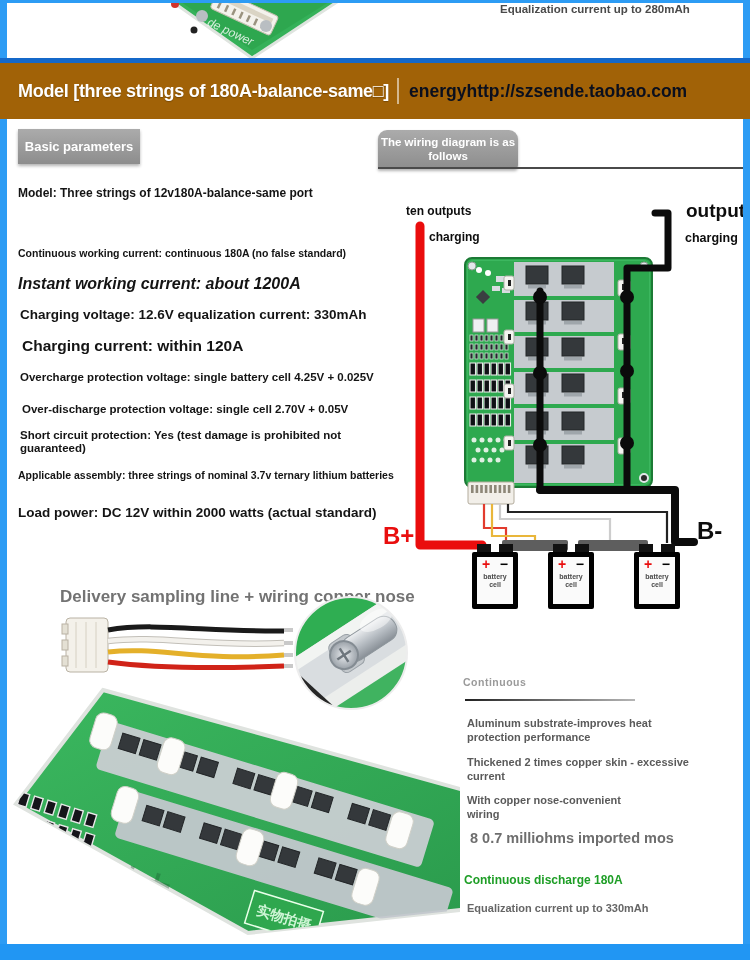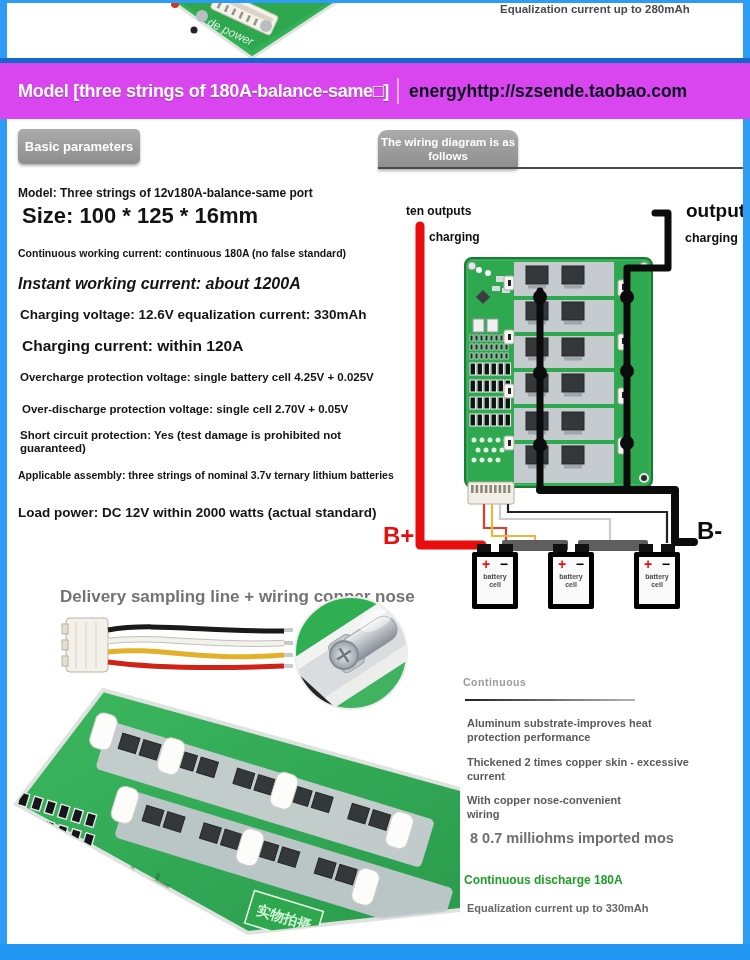--- a/index.html
+++ b/index.html
@@ -6,31 +6,31 @@
   #page{position:relative;width:750px;height:960px;background:#fff;overflow:hidden;
         font-family:"Liberation Sans",sans-serif;}
   .abs{position:absolute;}
   
   .b-left{left:0;top:0;width:7px;height:960px;background:#2D9CF4;z-index:40;}
   .b-right{left:743px;top:0;width:7px;height:960px;background:#2D9CF4;z-index:40;}
   .b-top{left:0;top:0;width:750px;height:3px;background:#2D9CF4;z-index:40;}
   .b-bottom{left:0;top:944px;width:750px;height:16px;background:#2196F3;z-index:40;}
   
   .banner-dark{left:0;top:58px;width:750px;height:5px;background:#1468C9;z-index:45;}
-  .banner{left:0;top:63px;width:750px;height:56px;background:#d946ef;z-index:44;
+  .banner{left:0;top:63px;width:750px;height:56px;background:#a16207;z-index:44;
           display:flex;align-items:center;padding:0 10px 0 18px;box-sizing:border-box;}
   .banner-title{color:#fff;font-weight:bold;font-size:18px;letter-spacing:-0.3px;
                 text-shadow:0 1px 1px rgba(0,0,0,.25);white-space:nowrap;}
   .banner-div{width:2px;height:26px;background:rgba(255,255,255,.55);margin:0 10px 0 8px;}
   .banner-store{color:#0A0F1E;font-weight:bold;font-size:17.5px;white-space:nowrap;}
   
   .top-caption{left:474px;top:3px;font-size:11.5px;font-weight:bold;color:#4a4a4a;padding-left:26px;}
   
   .btn{position:absolute;background:linear-gradient(#ababab,#8d8d8d);color:#fff;font-weight:bold;
-       border-radius:5px;display:flex;align-items:center;justify-content:center;text-align:center;
+       border-radius:0;display:flex;align-items:center;justify-content:center;text-align:center;
        box-shadow:0 2px 3px rgba(0,0,0,.3);}
   .btn-basic{left:18px;top:129px;width:122px;height:35px;font-size:13px;}
   .btn-wiring{left:378px;top:130px;width:140px;height:39px;font-size:11.5px;line-height:1.15;
               border-radius:9px 9px 4px 0;}
   .tabline{left:378px;top:167px;width:366px;height:2px;background:#4a4a4a;}
   
   .spec{position:absolute;left:18px;font-weight:bold;color:#141414;white-space:nowrap;}
   .s0{top:186px;font-size:12px;}
   .s1{top:203px;left:22px;font-size:22px;}
   .s2{top:247px;font-size:10.5px;}
@@ -107,21 +107,20 @@
     <span class="banner-title">Model [three strings of 180A-balance-same□]</span>
     <span class="banner-div"></span>
     <span class="banner-store">energyhttp://szsende.taobao.com</span>
   </div>
 
   <div class="btn btn-basic">Basic parameters</div>
   <div class="btn btn-wiring">The wiring diagram is as follows</div>
   <div class="abs tabline"></div>
 
   <div class="spec s0">Model: Three strings of 12v180A-balance-same port</div>
-  <div class="spec s1">Size: 100 * 125 * 16mm</div>
   <div class="spec s2">Continuous working current: continuous 180A (no false standard)</div>
   <div class="spec s3">Instant working current: about 1200A</div>
   <div class="spec s4">Charging voltage: 12.6V equalization current: 330mAh</div>
   <div class="spec s5">Charging current: within 120A</div>
   <div class="spec s6">Overcharge protection voltage: single battery cell 4.25V + 0.025V</div>
   <div class="spec s7">Over-discharge protection voltage: single cell 2.70V + 0.05V</div>
   <div class="spec s8">Short circuit protection: Yes (test damage is prohibited not guaranteed)</div>
   <div class="spec s9">Applicable assembly: three strings of nominal 3.7v ternary lithium batteries</div>
   <div class="spec s10">Load power: DC 12V within 2000 watts (actual standard)</div>
   <div class="abs delivery-note">Delivery sampling line + wiring copper nose</div>

